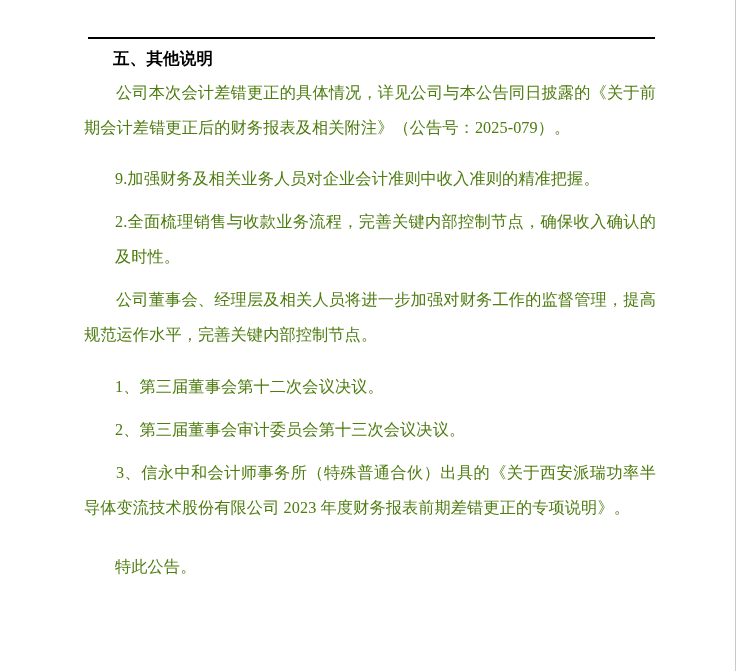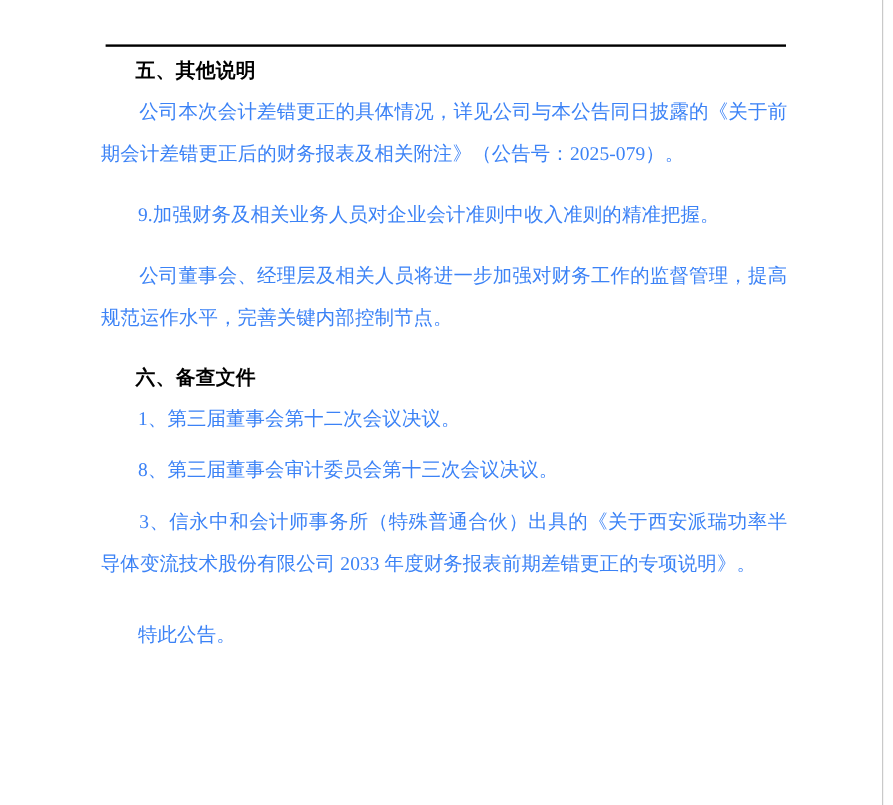--- a/index.html
+++ b/index.html
@@ -53,21 +53,21 @@
     margin: 0 0 2px 0;
     padding-left: 29px;
     color: #000000;
   }
   .para {
     font-size: 16.2px;
     line-height: 35px;
     margin: 0;
     text-align: justify;
     text-justify: inter-ideograph;
-    color: #3b82f6;
+    color: #4d7c0f;
     letter-spacing: 0.1px;
   }
   .para.indent2 {
     text-indent: 32px;
   }
   .para.indent-hang {
     padding-left: 31px;
     text-indent: 0;
   }
   .para.list-cn {
@@ -94,37 +94,37 @@
 
     <div class="gap-sm"></div>
 
 
     <div class="gap-sm"></div>
 
     <p class="para indent-hang">9.加强财务及相关业务人员对企业会计准则中收入准则的精准把握。</p>
 
     <div class="gap-sm"></div>
 
+    <p class="para indent-hang">2.全面梳理销售与收款业务流程，完善关键内部控制节点，确保收入确认的及时性。</p>
 
     <div class="gap-sm"></div>
 
     <p class="para indent2">公司董事会、经理层及相关人员将进一步加强对财务工作的监督管理，提高规范运作水平，完善关键内部控制节点。</p>
 
     <div class="gap-md"></div>
 
-    <h2 class="heading">六、备查文件</h2>
 
     <p class="para list-cn">1、第三届董事会第十二次会议决议。</p>
 
     <div class="gap-sm"></div>
 
-    <p class="para list-cn">8、第三届董事会审计委员会第十三次会议决议。</p>
+    <p class="para list-cn">2、第三届董事会审计委员会第十三次会议决议。</p>
 
     <div class="gap-sm"></div>
 
-    <p class="para indent2">3、信永中和会计师事务所（特殊普通合伙）出具的《关于西安派瑞功率半导体变流技术股份有限公司 2033 年度财务报表前期差错更正的专项说明》。</p>
+    <p class="para indent2">3、信永中和会计师事务所（特殊普通合伙）出具的《关于西安派瑞功率半导体变流技术股份有限公司 2023 年度财务报表前期差错更正的专项说明》。</p>
 
     <div class="gap-lg"></div>
 
     <p class="para indent-hang">特此公告。</p>
 
   </div>
 </div>
 
 </body></html>

